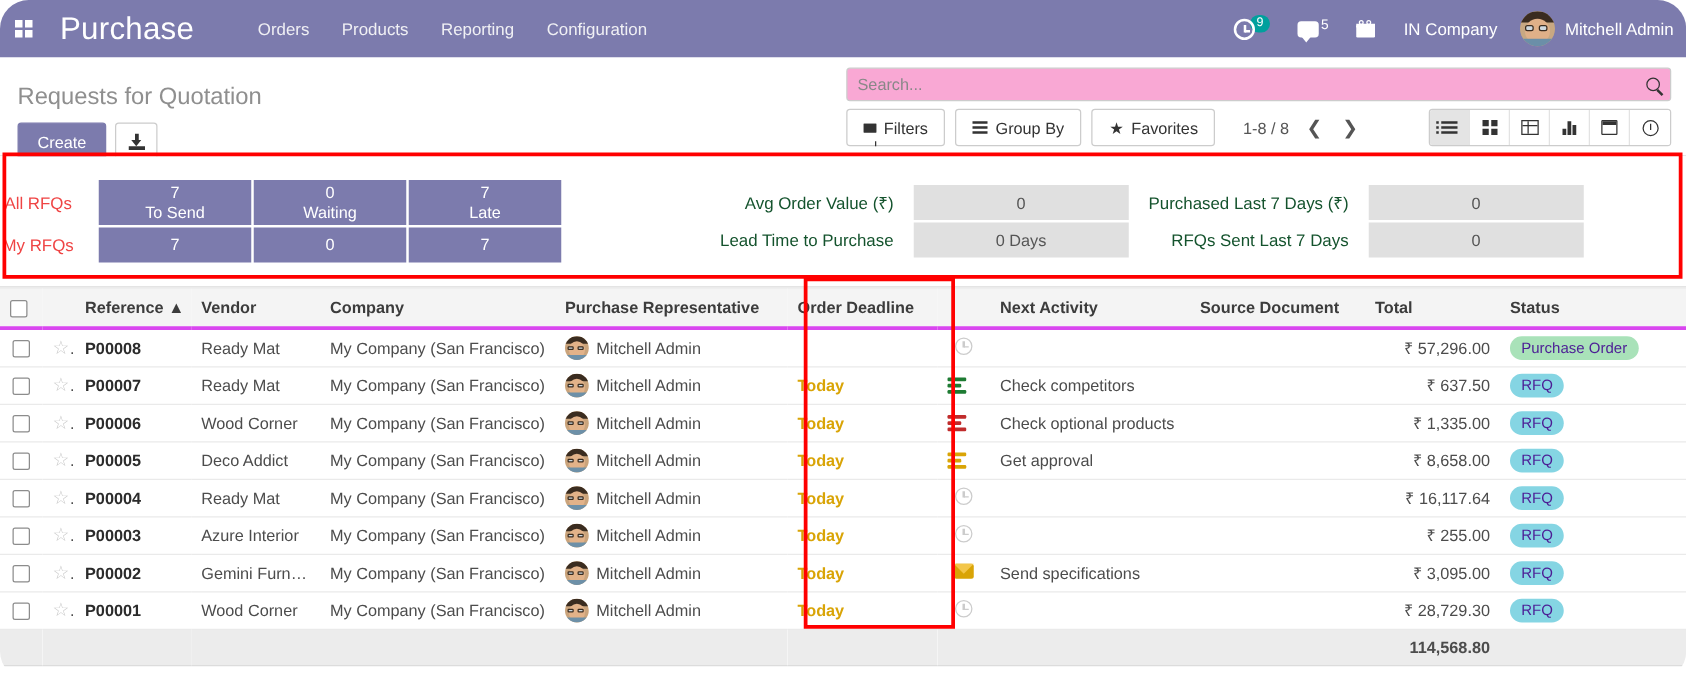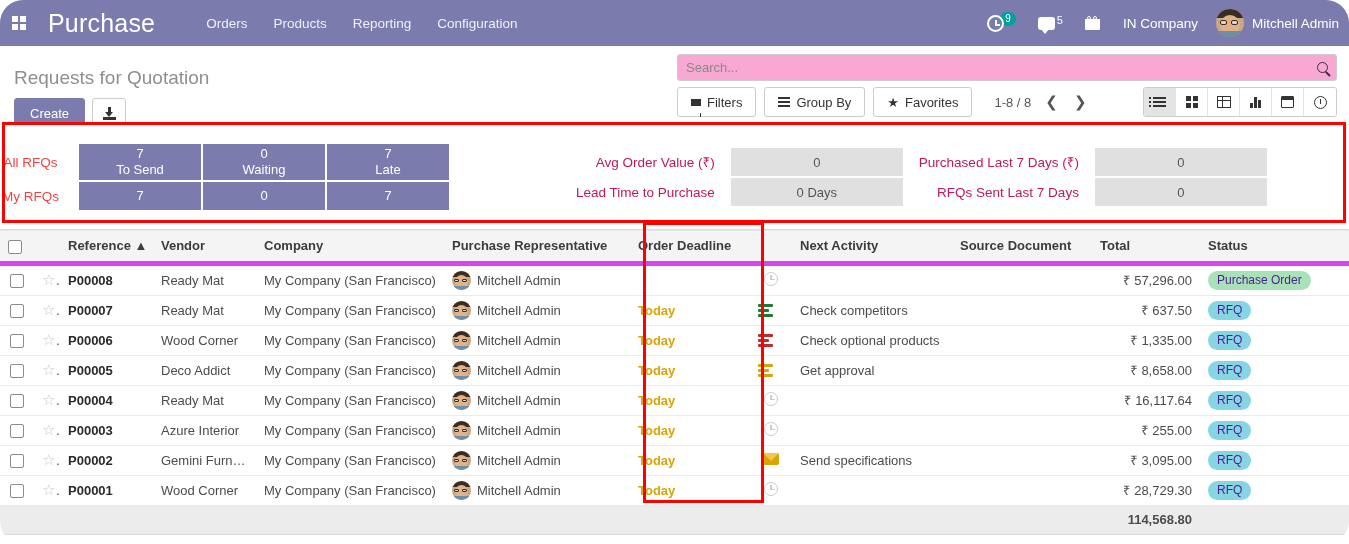--- a/index.html
+++ b/index.html
@@ -119,27 +119,27 @@
   .kpi-tile{
     background:#7C7BAD; color:#fff; text-align:center; width:122px; height:36px;
     font-size:13px; line-height:1.25; cursor:pointer; vertical-align:middle;
   }
   .kpi-tile .num{ display:block;}
   .kpi-tile .cap{ display:block;}
   .stat-cell{
     background:#e0e0e0; color:#555; text-align:center; width:172px; height:28px;
     font-size:13px; vertical-align:middle;
   }
-  .stat-label{ text-align:right; font-size:13.5px; color:#be185d; padding:0 14px; white-space:nowrap;}
+  .stat-label{ text-align:right; font-size:13.5px; color:#14532d; padding:0 14px; white-space:nowrap;}
 
   
   .table-area{ background:#fff;}
   table.list{ width:100%; border-collapse:collapse; table-layout:fixed;}
   table.list th{
-    background:#f4f4f4; border-bottom:5px solid #d946ef; border-top:1px solid #e9e9e9;
+    background:#f4f4f4; border-bottom:3px solid #d946ef; border-top:1px solid #e9e9e9;
     font-size:13px; color:#3c3c3c; font-weight:bold; text-align:left; padding:7px 8px; height:30px;
     white-space:nowrap;
     margin-left:35px;
   }
   table.list td{
     border-bottom:1px solid #eaeaea; font-size:13px; color:#4c4c4c; padding:5px 8px; height:27px;
     white-space:nowrap; overflow:hidden; text-overflow:ellipsis;
   }
   .c-check{ width:34px; text-align:center;}
   .c-star{ width:26px; text-align:center;}

